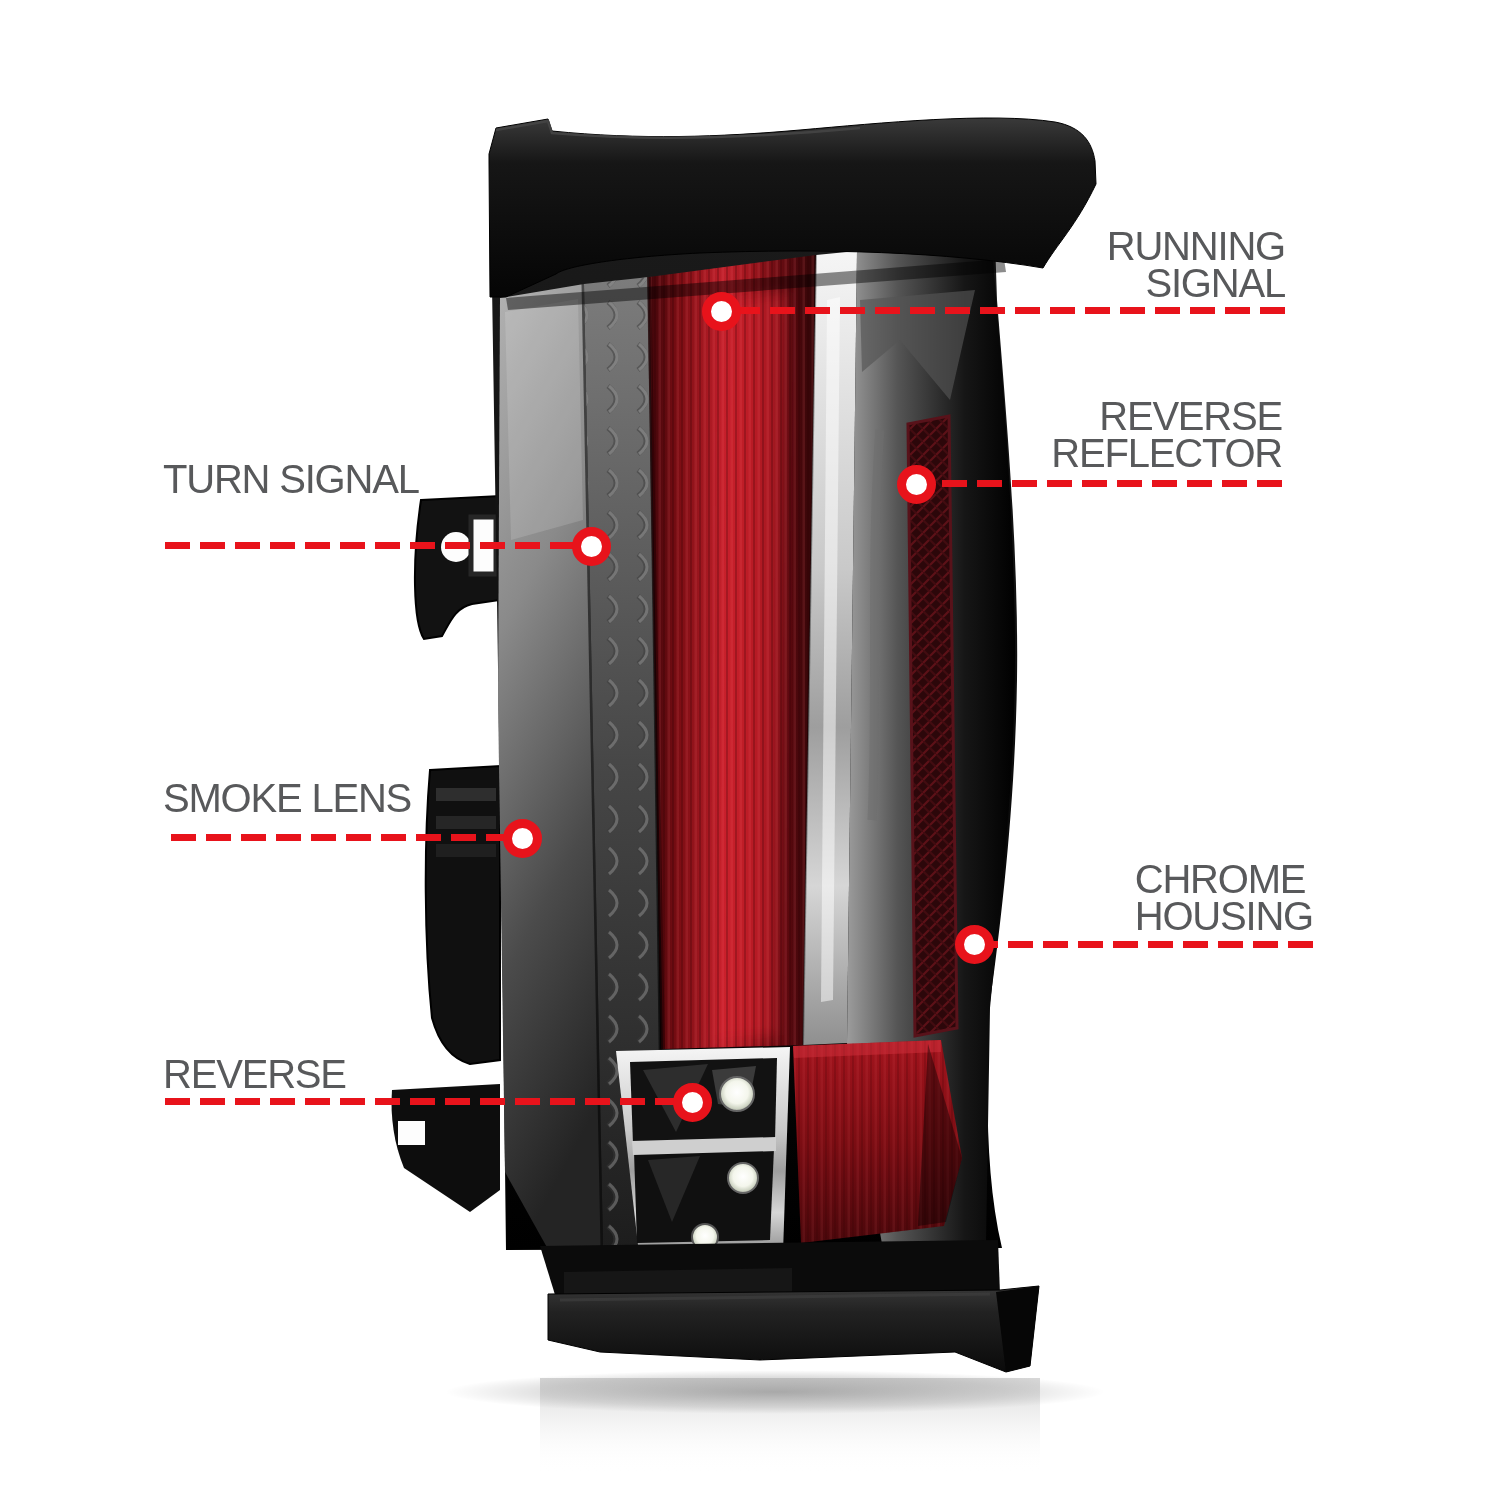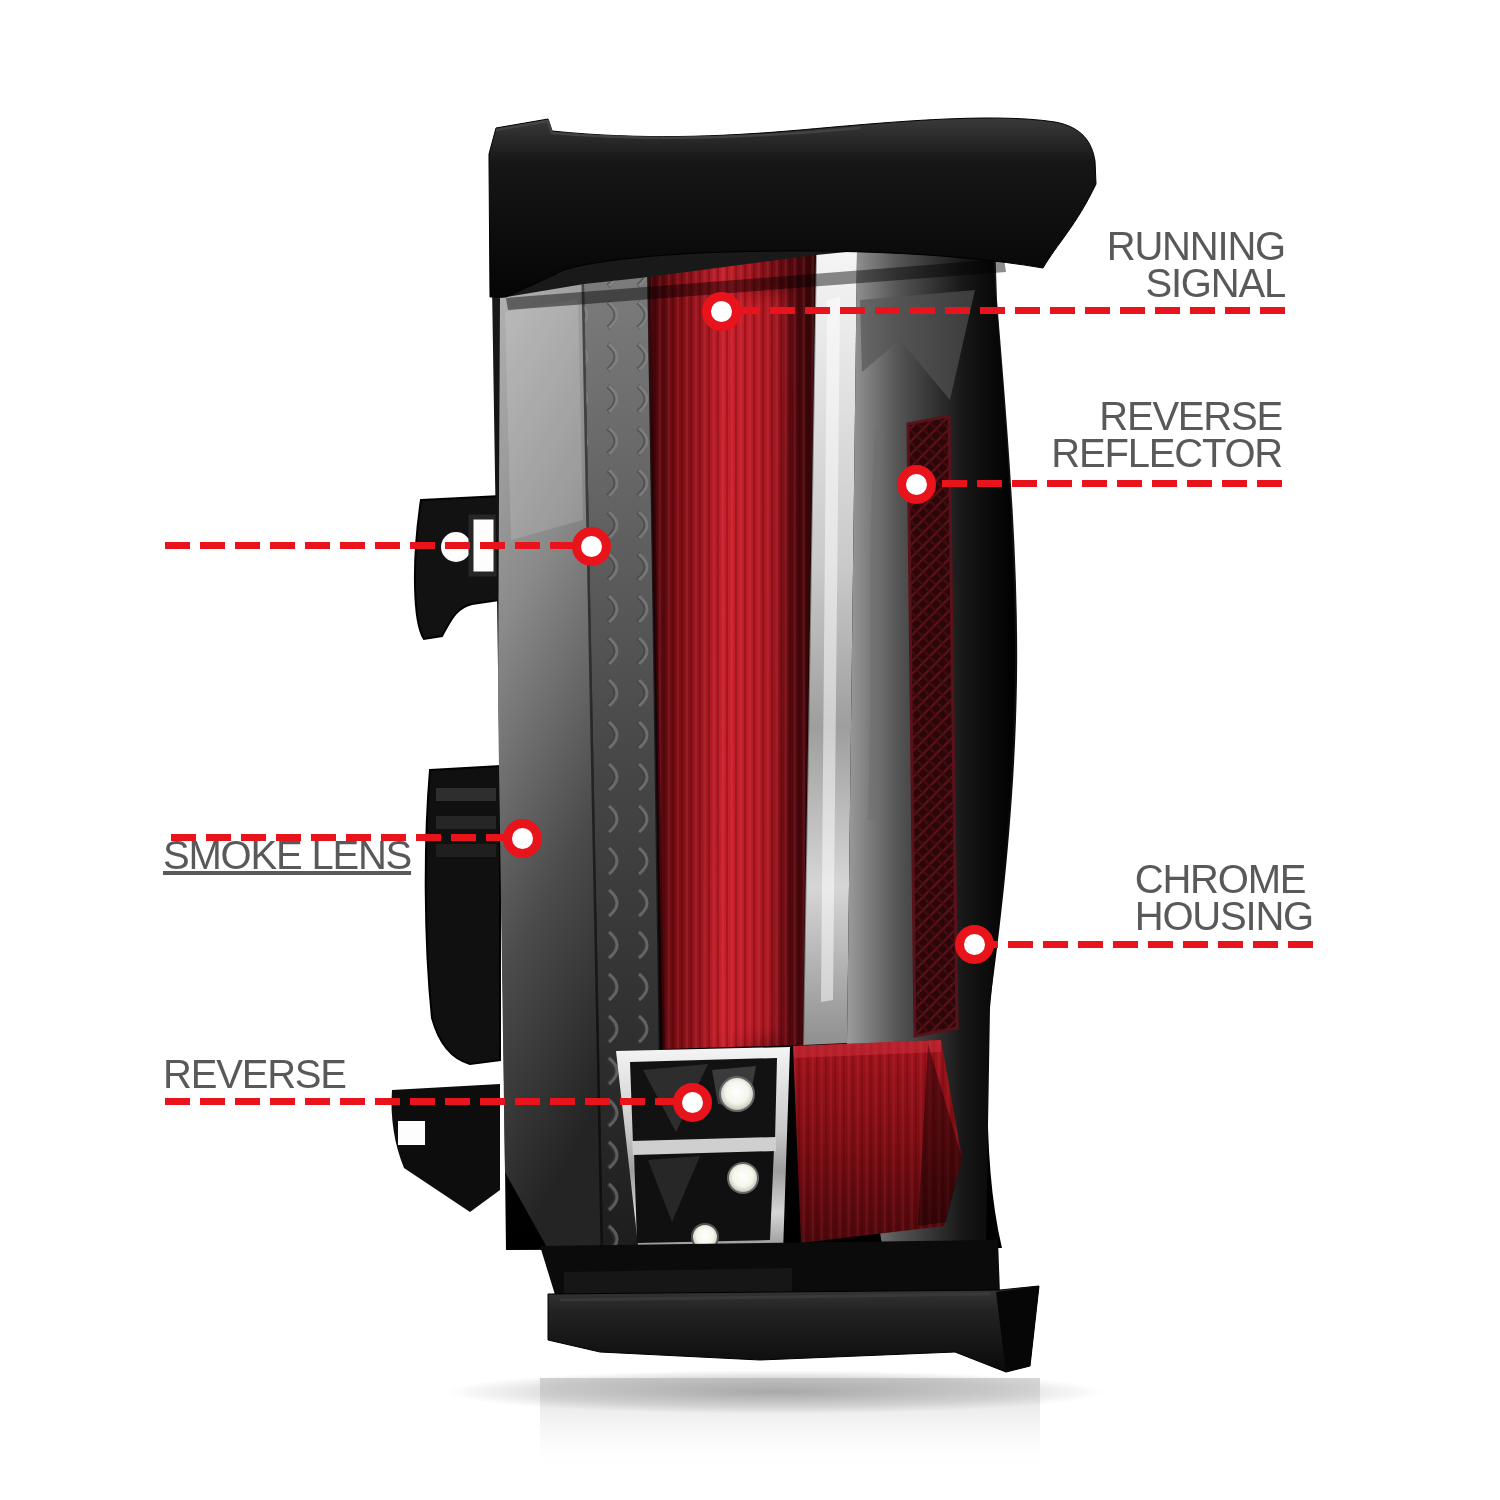--- a/index.html
+++ b/index.html
@@ -219,27 +219,28 @@
     <div class="callout-label" style="top:398px; right:218px; text-align:right;">
       <span class="line">REVERSE</span>
       <span class="line">REFLECTOR</span>
     </div>
     <div class="leader from-right" style="top:480px; left:934px; width:348px;"></div>
     <div class="dot" style="left:897px; top:465px;"></div>
   </div>
 
   <div>
     <div class="callout-label" style="top:461px; left:163px;">
+      <span class="line">TURN SIGNAL</span>
     </div>
     <div class="leader from-left" style="top:542px; left:165px; width:410px;"></div>
     <div class="dot" style="left:572px; top:527px;"></div>
   </div>
 
   <div>
-    <div class="callout-label" style="top:837px; left:163px;text-decoration:underline;">
+    <div class="callout-label" style="top:780px; left:163px;">
       <span class="line">SMOKE LENS</span>
     </div>
     <div class="leader from-left" style="top:834px; left:171px; width:335px;"></div>
     <div class="dot" style="left:503px; top:819px;"></div>
   </div>
 
   <div>
     <div class="callout-label" style="top:861px; right:187px; text-align:left;">
       <span class="line">CHROME</span>
       <span class="line">HOUSING</span>

